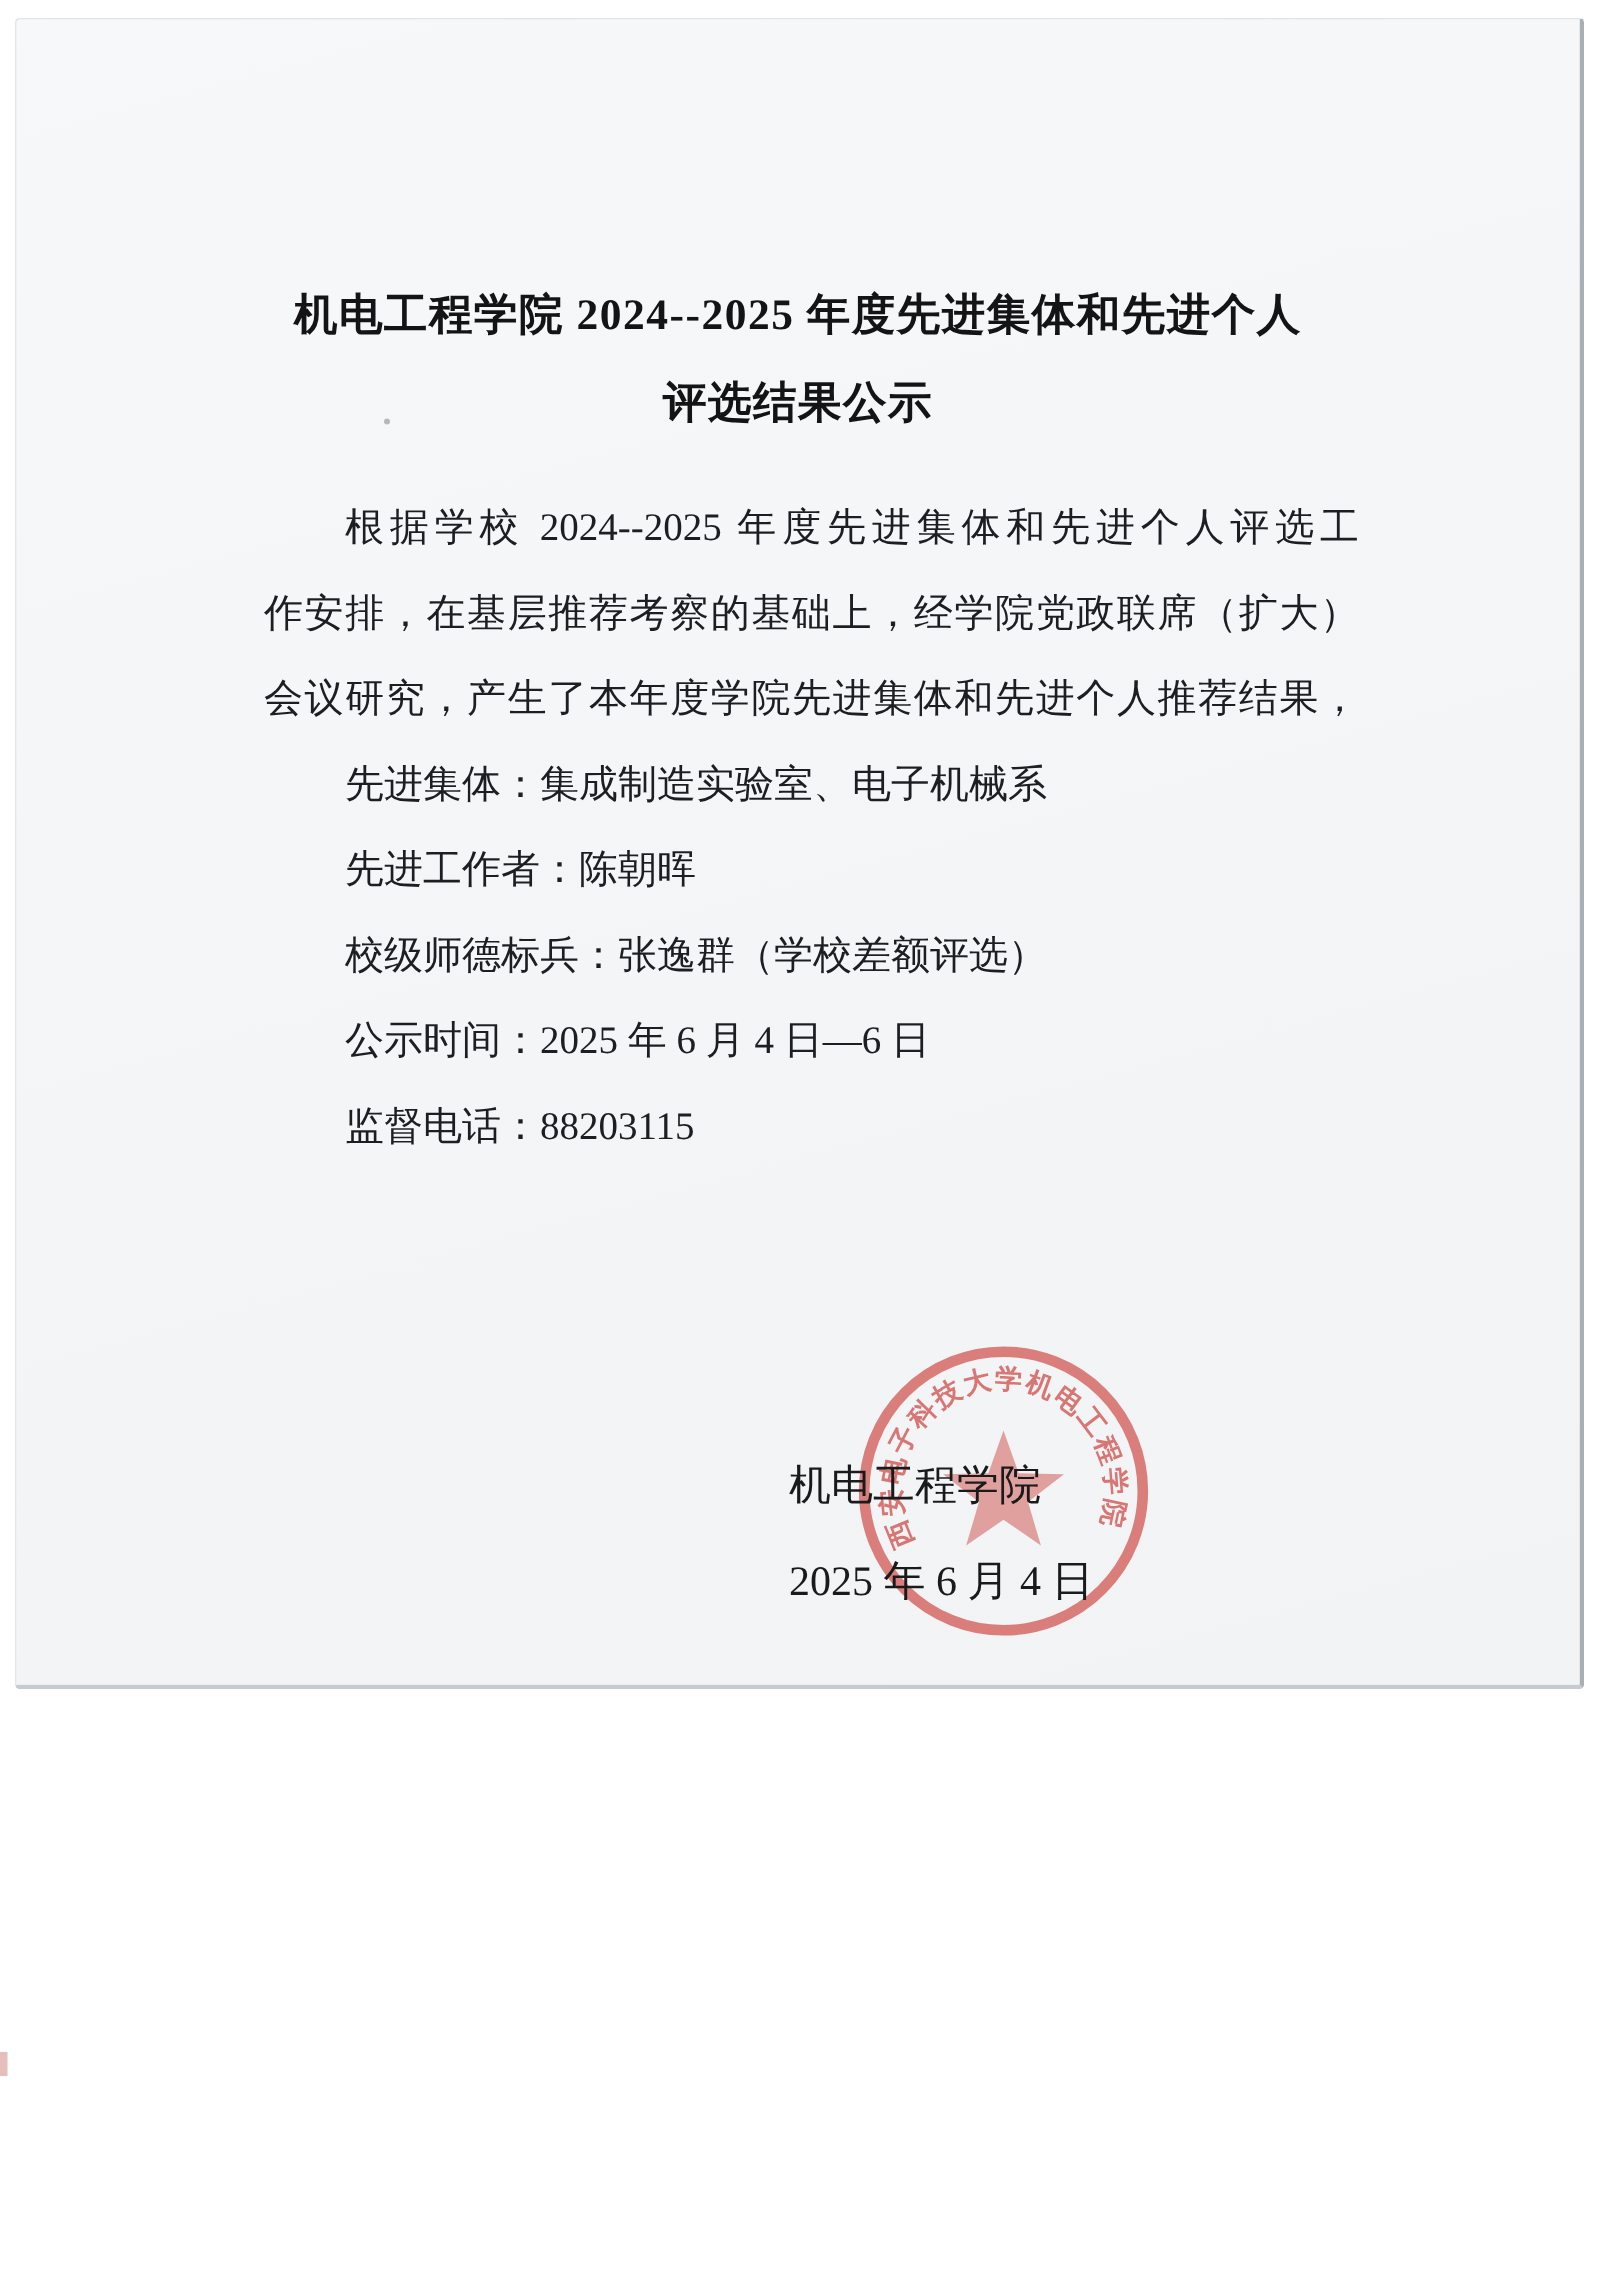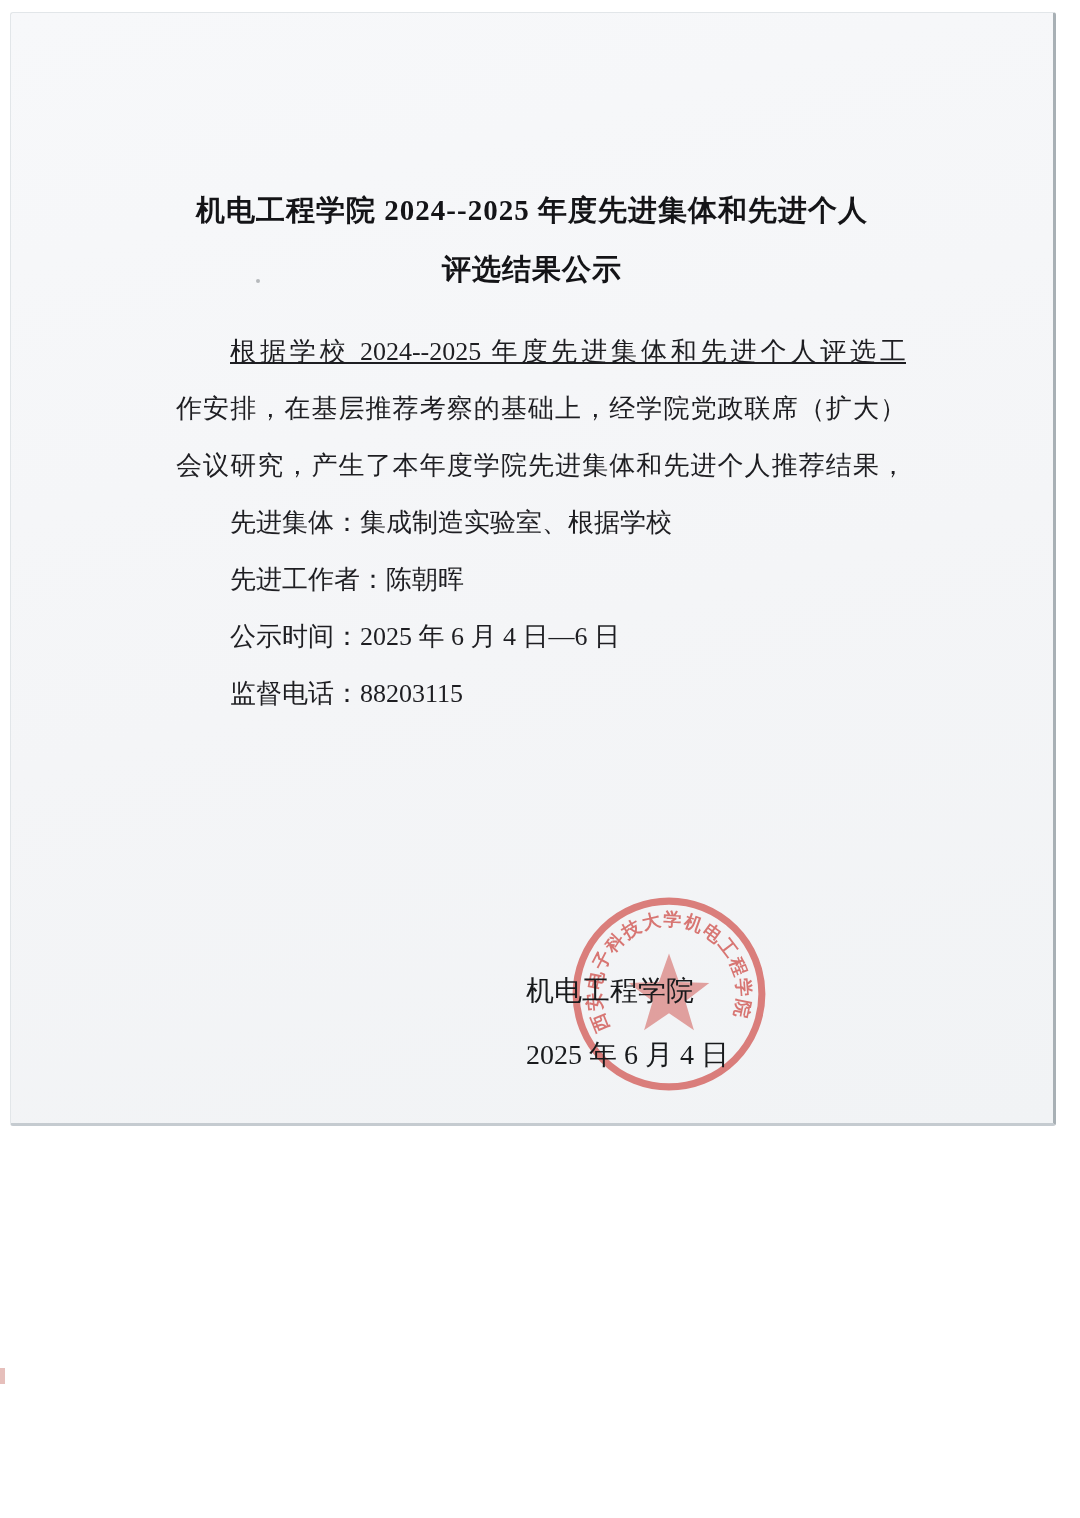--- a/index.html
+++ b/index.html
@@ -49,21 +49,21 @@
     width: 730px;
     font-size: 26px;
     line-height: 57px;
     color: #1e1e22;
   }
   .line { margin: 0; }
   .fill {
     text-align: justify;
     text-align-last: justify;
   }
-  .indent { text-indent: 54px; text-decoration: underline; }
+  .indent { text-indent: 54px; }
   .plain { white-space: nowrap; }
   .item {
     padding-left: 54px;
     white-space: nowrap;
   }
   .seal-box {
     position: absolute;
     left: 552px;
     top: 875px;
     width: 212px;
@@ -111,22 +111,23 @@
     <span>机电工程学院 2024--2025 年度先进集体和先进个人</span>
     <span>评选结果公示</span>
   </h1>
 
   <div class="speck"></div>
 
   <div class="textblock">
     <div class="line fill indent">根据学校 2024--2025 年度先进集体和先进个人评选工</div>
     <div class="line fill">作安排，在基层推荐考察的基础上，经学院党政联席（扩大）</div>
     <div class="line fill">会议研究，产生了本年度学院先进集体和先进个人推荐结果，</div>
-    <div class="line item">先进集体：集成制造实验室、根据学校</div>
+    <div class="line item">先进集体：集成制造实验室、电子机械系</div>
     <div class="line item">先进工作者：陈朝晖</div>
+    <div class="line item">校级师德标兵：张逸群（学校差额评选）</div>
     <div class="line item">公示时间：2025 年 6 月 4 日—6 日</div>
     <div class="line item">监督电话：88203115</div>
   </div>
 
   <div class="seal-box">
     <svg width="212" height="212" viewBox="0 0 210 210" xmlns="http://www.w3.org/2000/svg">
       <circle cx="105" cy="105" r="92" fill="none" stroke-width="7" opacity="0.85" stroke="#cf4a45"></circle>
       <polygon points="105,65 95,93.2 65.1,94 88.8,112.3 80.3,141 105,124 129.7,141 121.2,112.3 144.9,94 115,93.2" opacity="0.6" fill="#cf4a45"></polygon>
       <defs>
         <path id="sealArc" d="M 46.1 139 A 68 68 0 1 1 163.9 139" fill="none"></path>

